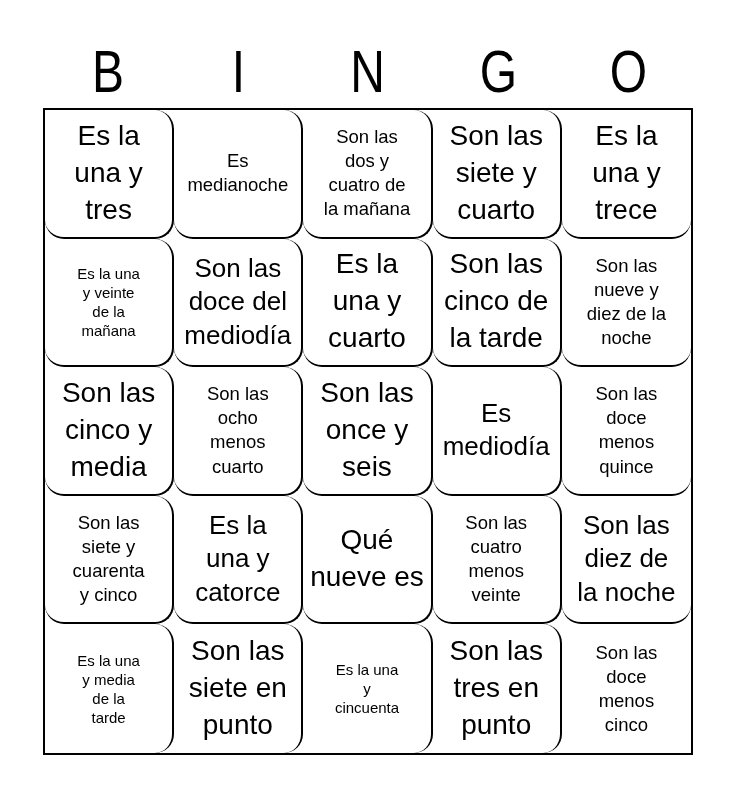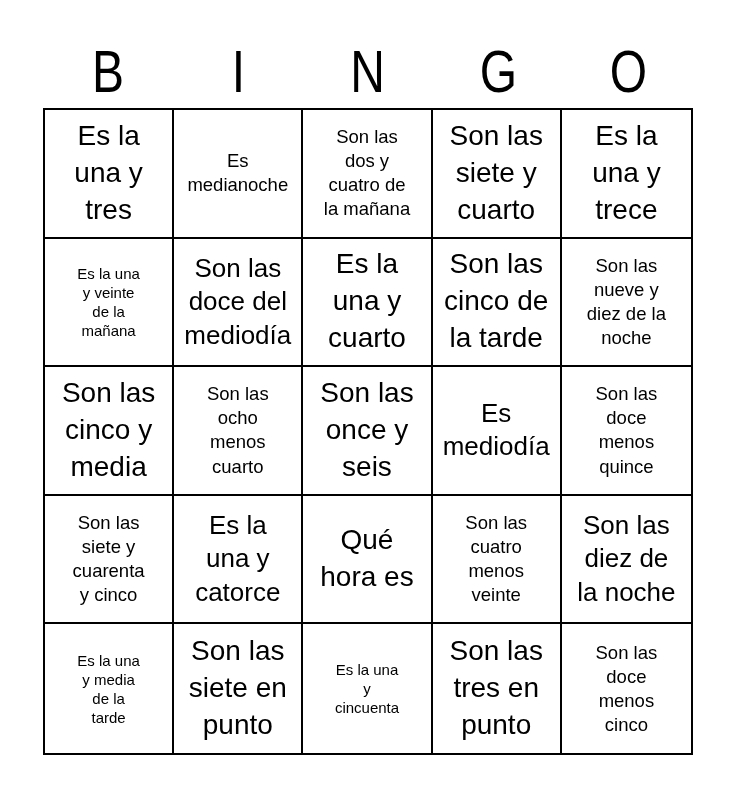--- a/index.html
+++ b/index.html
@@ -58,20 +58,21 @@
     border-bottom: 2px solid #000000;
     box-sizing: border-box;
     display: flex;
     align-items: center;
     justify-content: center;
     text-align: center;
     white-space: pre-line;
     padding: 2px 1px;
     overflow: hidden;
     cursor: pointer;
+    border-radius: 19px;
   }
   .cell:nth-child(5n) { border-right: none; }
   .cell:nth-child(n+21) { border-bottom: none; }
 
   .cell[data-size="xl"] { font-size: 28px;   line-height: 1.32; }
   .cell[data-size="lg"] { font-size: 26px;   line-height: 1.28; }
   .cell[data-size="md"] { font-size: 15px;   line-height: 1.27; }
   .cell[data-size="sm"] { font-size: 18.5px; line-height: 1.30; }
 </style>
 </head>
@@ -150,21 +151,21 @@
 quince</div>
 
     <div class="cell" data-size="sm">Son las
 siete y
 cuarenta
 y cinco</div>
     <div class="cell" data-size="lg">Es la
 una y
 catorce</div>
     <div class="cell" data-size="xl">Qué
-hora es</div>
+nueve es</div>
     <div class="cell" data-size="sm">Son las
 cuatro
 menos
 veinte</div>
     <div class="cell" data-size="lg">Son las
 diez de
 la noche</div>
 
     <div class="cell" data-size="md">Es la una
 y media

